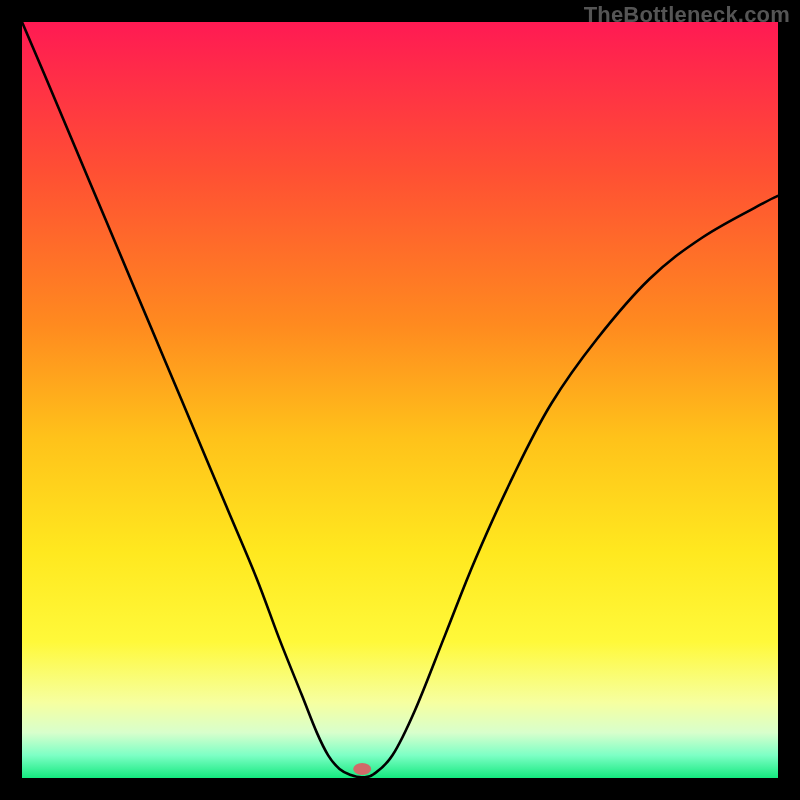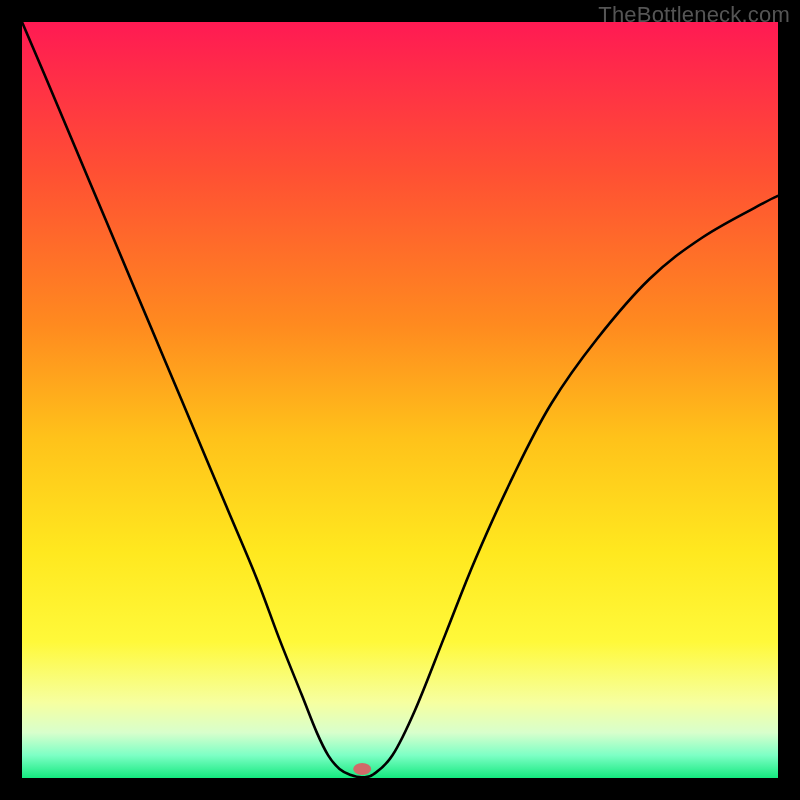--- a/index.html
+++ b/index.html
@@ -24,21 +24,21 @@
     width: 756px;
     height: 756px;
     overflow: hidden;
   }
   .watermark {
     position: absolute;
     top: 2px;
     right: 10px;
     color: #555;
     font-size: 22px;
-    font-weight: 400;
+    font-weight: 700;
     letter-spacing: 0.2px;
     user-select: none;
   }
   svg { display: block; }
 </style>
 </head>
 <body>
 
 <div class="frame">
 

